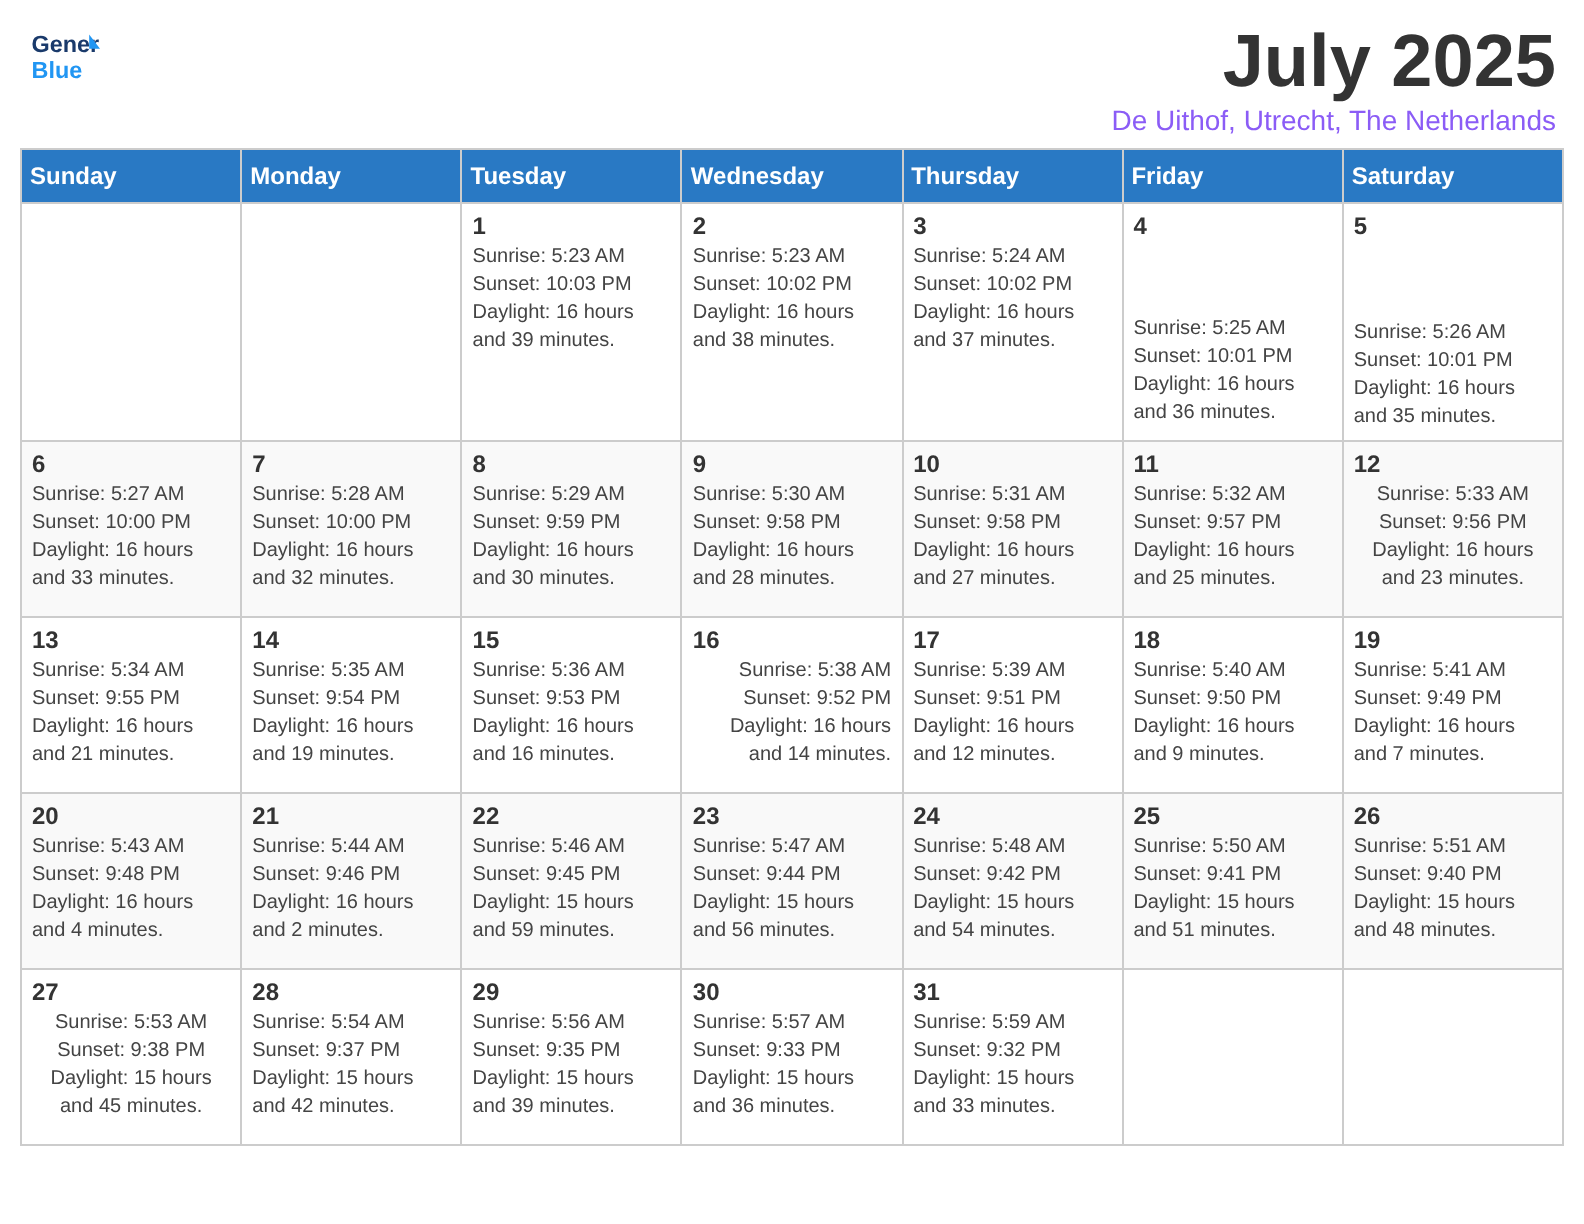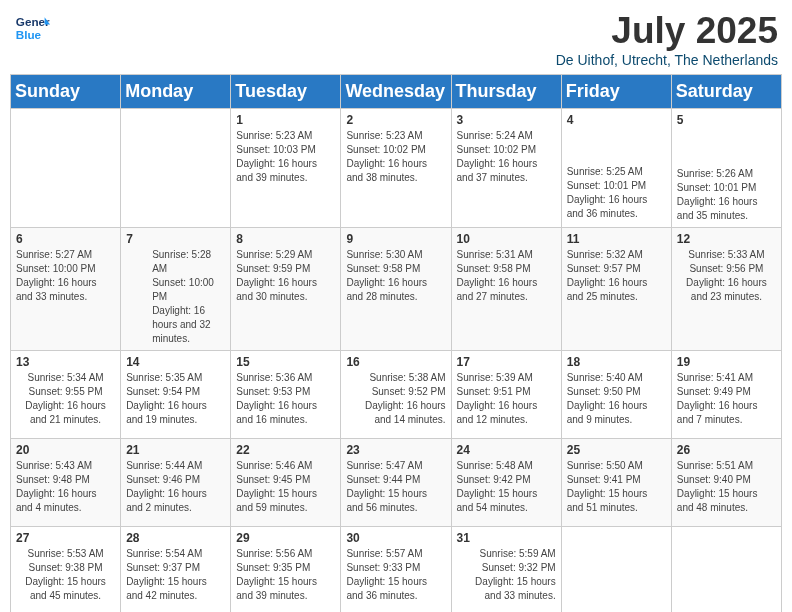--- a/index.html
+++ b/index.html
@@ -29,33 +29,33 @@
     .title-block {
       text-align: right;
     }
     .month-year {
       font-size: 37px;
       font-weight: bold;
       color: #333;
     }
     .location {
       font-size: 14px;
-      color: #0c4a6e;
+      color: #8b5cf6;
     }
     .calendar {
       width: 100%;
       border-collapse: collapse;
       font-size: 10.5px;
     }
     .calendar thead tr th {
       background-color: #2979c4;
       color: #fff;
       padding: 6px 4px;
       text-align: left;
-      font-size: 18px;
+      font-size: 12px;
       font-weight: bold;
       border: 1px solid #ccc;
     }
     .calendar tbody tr td {
       border: 1px solid #ccc;
       vertical-align: top;
       padding: 4px 5px;
       width: 110px;
       min-height: 80px;
       height: 88px;
@@ -146,21 +146,21 @@
       </tr>
       <tr>
         <td>
           <span class="day-num">6</span>
           <div class="day-content" style="white-space: pre-line;">Sunrise: 5:27 AM
 Sunset: 10:00 PM
 Daylight: 16 hours and 33 minutes.</div>
         </td>
         <td>
           <span class="day-num">7</span>
-          <div class="day-content" style="white-space: pre-line; margin-left: 26px;">Sunrise: 5:28 AM
+          <div class="day-content" style="white-space: pre-line;">Sunrise: 5:28 AM
 Sunset: 10:00 PM
 Daylight: 16 hours and 32 minutes.</div>
         </td>
         <td>
           <span class="day-num">8</span>
           <div class="day-content" style="white-space: pre-line;">Sunrise: 5:29 AM
 Sunset: 9:59 PM
 Daylight: 16 hours and 30 minutes.</div>
         </td>
         <td>
@@ -184,21 +184,21 @@
         <td>
           <span class="day-num">12</span>
           <div class="day-content" style="white-space: pre-line; text-align: center;">Sunrise: 5:33 AM
 Sunset: 9:56 PM
 Daylight: 16 hours and 23 minutes.</div>
         </td>
       </tr>
       <tr>
         <td>
           <span class="day-num">13</span>
-          <div class="day-content" style="white-space: pre-line; text-align: center;">Sunrise: 5:34 AM
+          <div class="day-content" style="white-space: pre-line;">Sunrise: 5:34 AM
 Sunset: 9:55 PM
 Daylight: 16 hours and 21 minutes.</div>
         </td>
         <td>
           <span class="day-num">14</span>
           <div class="day-content" style="white-space: pre-line;">Sunrise: 5:35 AM
 Sunset: 9:54 PM
 Daylight: 16 hours and 19 minutes.</div>
         </td>
         <td>
@@ -296,21 +296,21 @@
 Daylight: 15 hours and 39 minutes.</div>
         </td>
         <td>
           <span class="day-num">30</span>
           <div class="day-content" style="white-space: pre-line;">Sunrise: 5:57 AM
 Sunset: 9:33 PM
 Daylight: 15 hours and 36 minutes.</div>
         </td>
         <td>
           <span class="day-num">31</span>
-          <div class="day-content" style="white-space: pre-line; text-align: right;">Sunrise: 5:59 AM
+          <div class="day-content" style="white-space: pre-line;">Sunrise: 5:59 AM
 Sunset: 9:32 PM
 Daylight: 15 hours and 33 minutes.</div>
         </td>
         <td class="empty"></td>
         <td class="empty"></td>
       </tr>
     </tbody>
 </table>
 
 </body></html>

